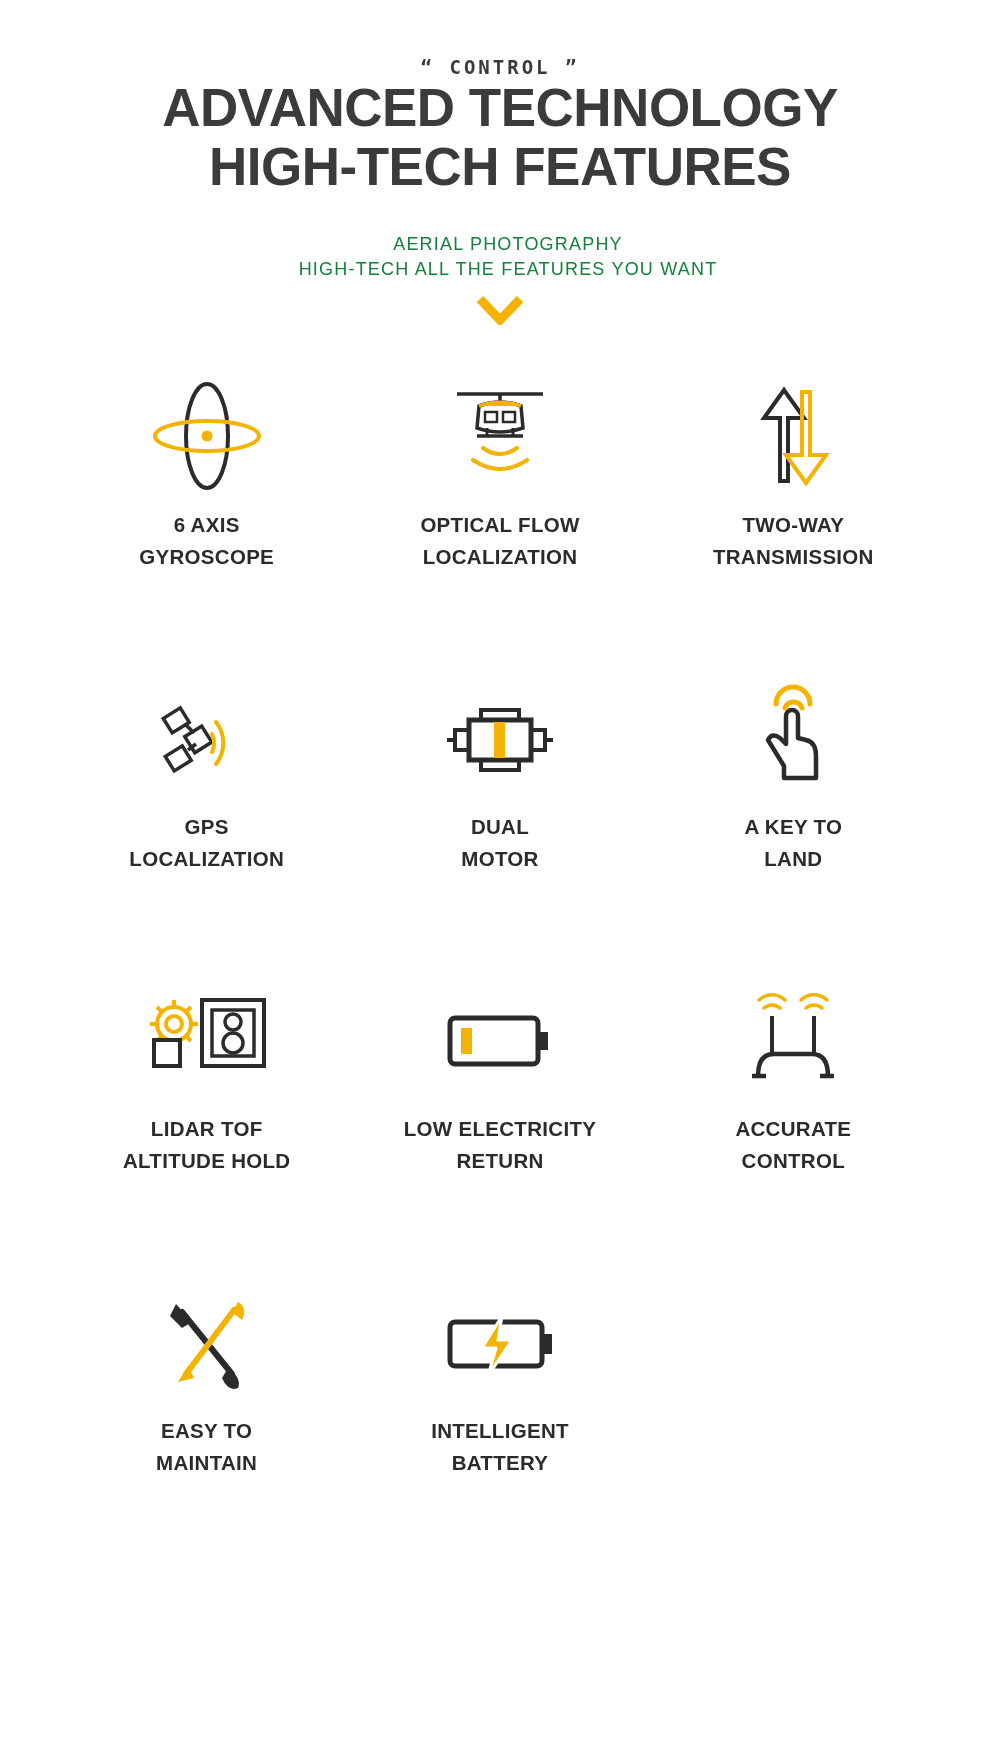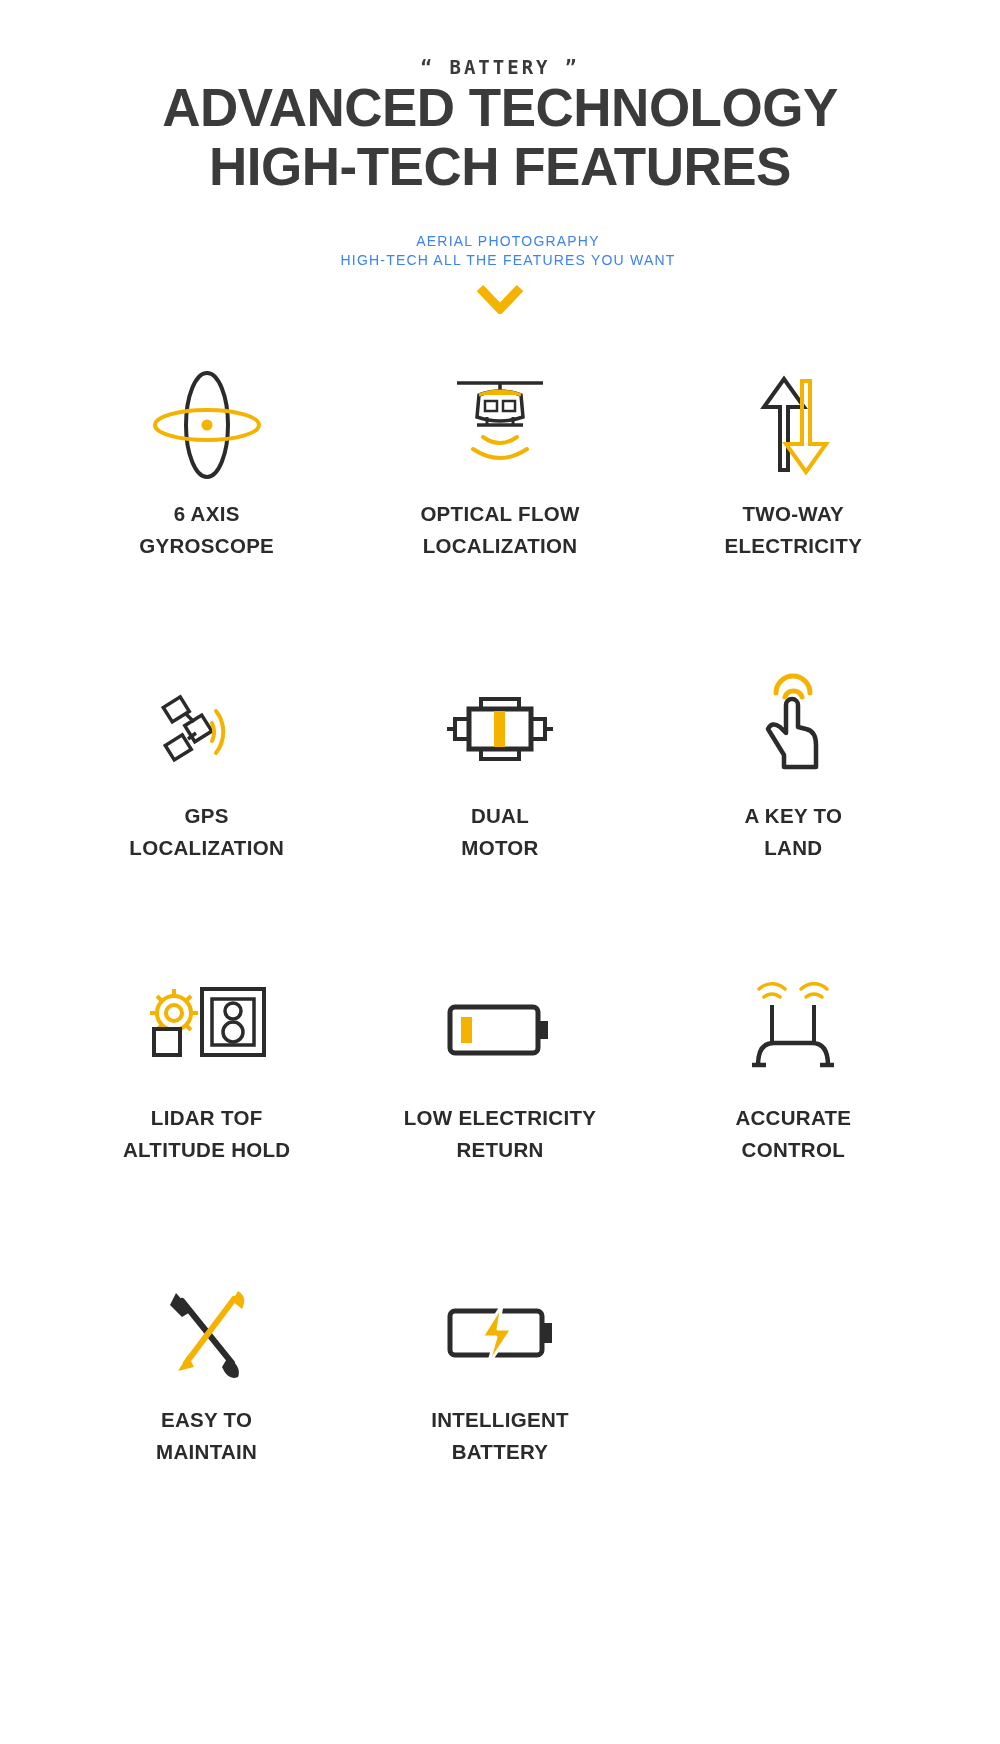--- a/index.html
+++ b/index.html
@@ -40,24 +40,24 @@
     line-height: 1.12;
     letter-spacing: -0.5px;
     color: #3b3b3b;
     font-family: "Liberation Sans", sans-serif;
   }
   .title .line {
     display: block;
   }
   .subtitle {
     margin-top: 26px;
-    font-size: 14px;
+    font-size: 18px;
     line-height: 1.35;
     letter-spacing: 1.2px;
-    color: #3b82f6;
+    color: #15803d;
     font-weight: normal;
     padding-left: 16px;
   }
   .subtitle .line {
     display: block;
   }
   .chevron {
     margin: 14px auto 0 auto;
     width: 46px;
     height: 30px;
@@ -95,21 +95,21 @@
   .label .line {
     display: block;
   }
 </style>
 </head>
 <body>
 
 <div class="page">
 
   <div class="header">
-    <div class="eyebrow">“ BATTERY ”</div>
+    <div class="eyebrow">“ CONTROL ”</div>
     <h1 class="title">
       <span class="line">ADVANCED TECHNOLOGY</span>
       <span class="line">HIGH-TECH FEATURES</span>
     </h1>
     <div class="subtitle">
       <span class="line">AERIAL PHOTOGRAPHY</span>
       <span class="line">HIGH-TECH ALL THE FEATURES YOU WANT</span>
     </div>
     <div class="chevron">
       <svg width="46" height="30" viewBox="0 0 46 30">
@@ -162,21 +162,21 @@
 
     <div class="cell">
       <div class="icon-box">
         <svg width="130" height="120" viewBox="0 0 130 120">
           <path d="M52 105 L52 42 L36 42 L56 14 L76 42 L60 42 L60 105 Z" fill="none" stroke="#2b2b2b" stroke-width="4" stroke-linejoin="miter"></path>
           <path d="M74 16 L74 79 L58 79 L78 107 L98 79 L82 79 L82 16 Z" fill="none" stroke="#F5B301" stroke-width="4" stroke-linejoin="miter"></path>
         </svg>
       </div>
       <div class="label">
         <span class="line">TWO-WAY</span>
-        <span class="line">ELECTRICITY</span>
+        <span class="line">TRANSMISSION</span>
       </div>
     </div>
 
     <div class="cell">
       <div class="icon-box">
         <svg width="130" height="120" viewBox="0 0 130 120">
           <g stroke="#2b2b2b" stroke-width="3.5" fill="none">
             <rect x="24" y="34" width="20" height="17" transform="rotate(-32 34 42)"></rect>
             <rect x="46" y="52" width="20" height="19" transform="rotate(-32 56 61)"></rect>
             <rect x="26" y="72" width="20" height="17" transform="rotate(-32 36 80)"></rect>

